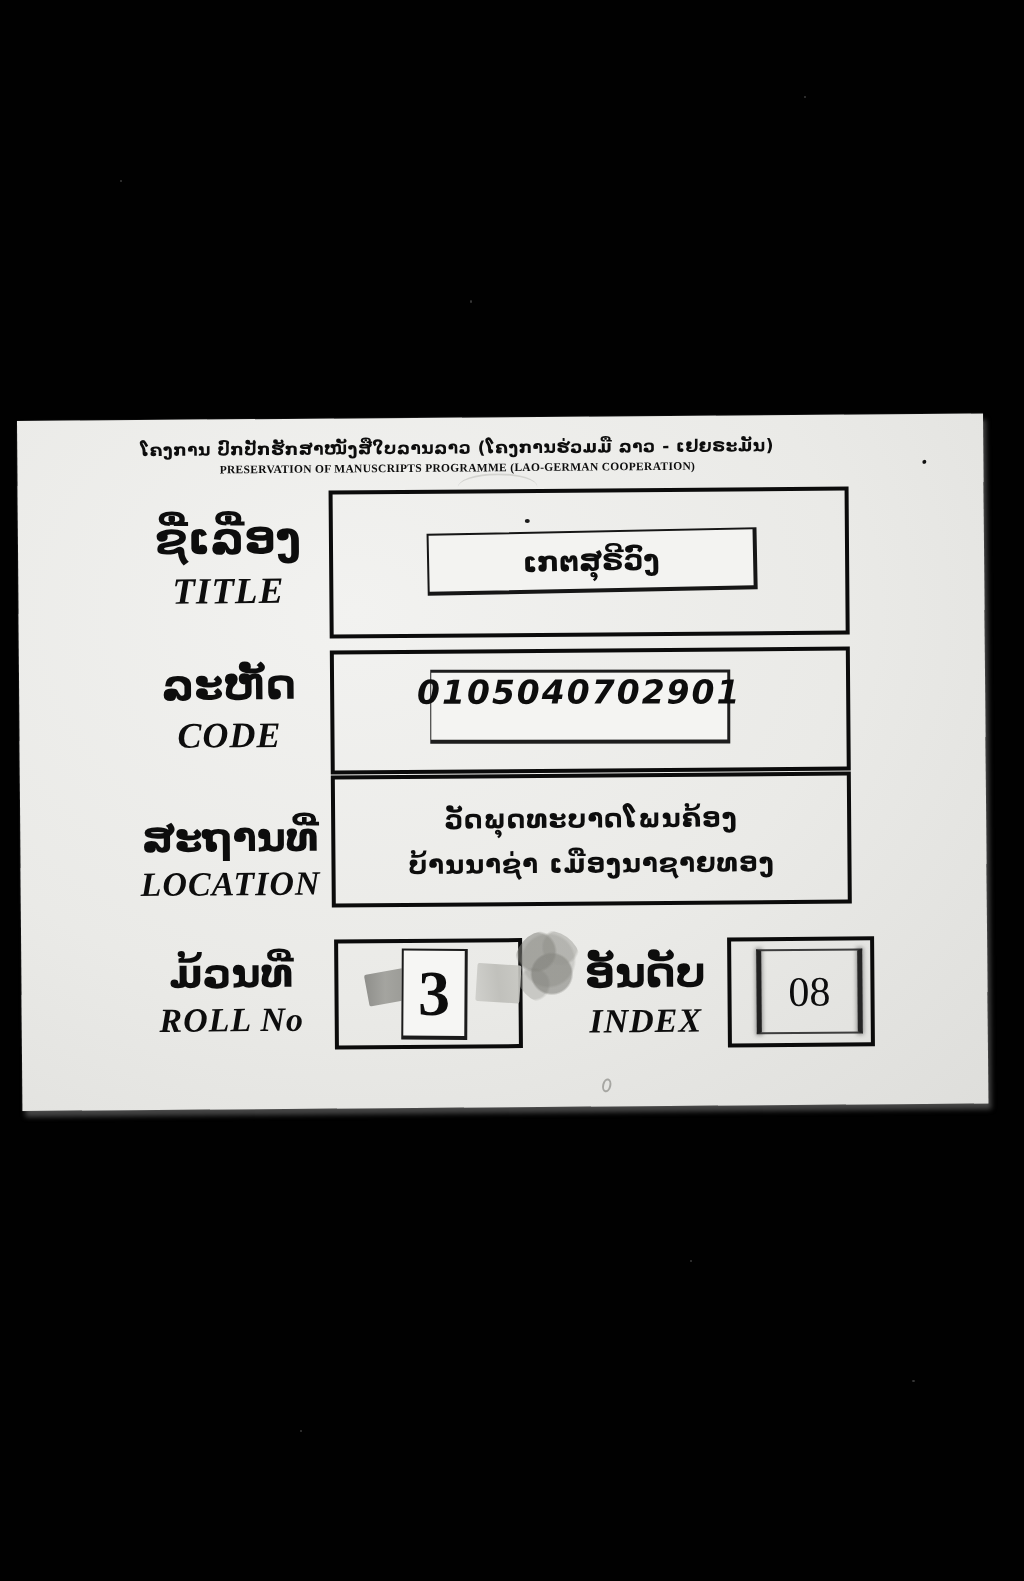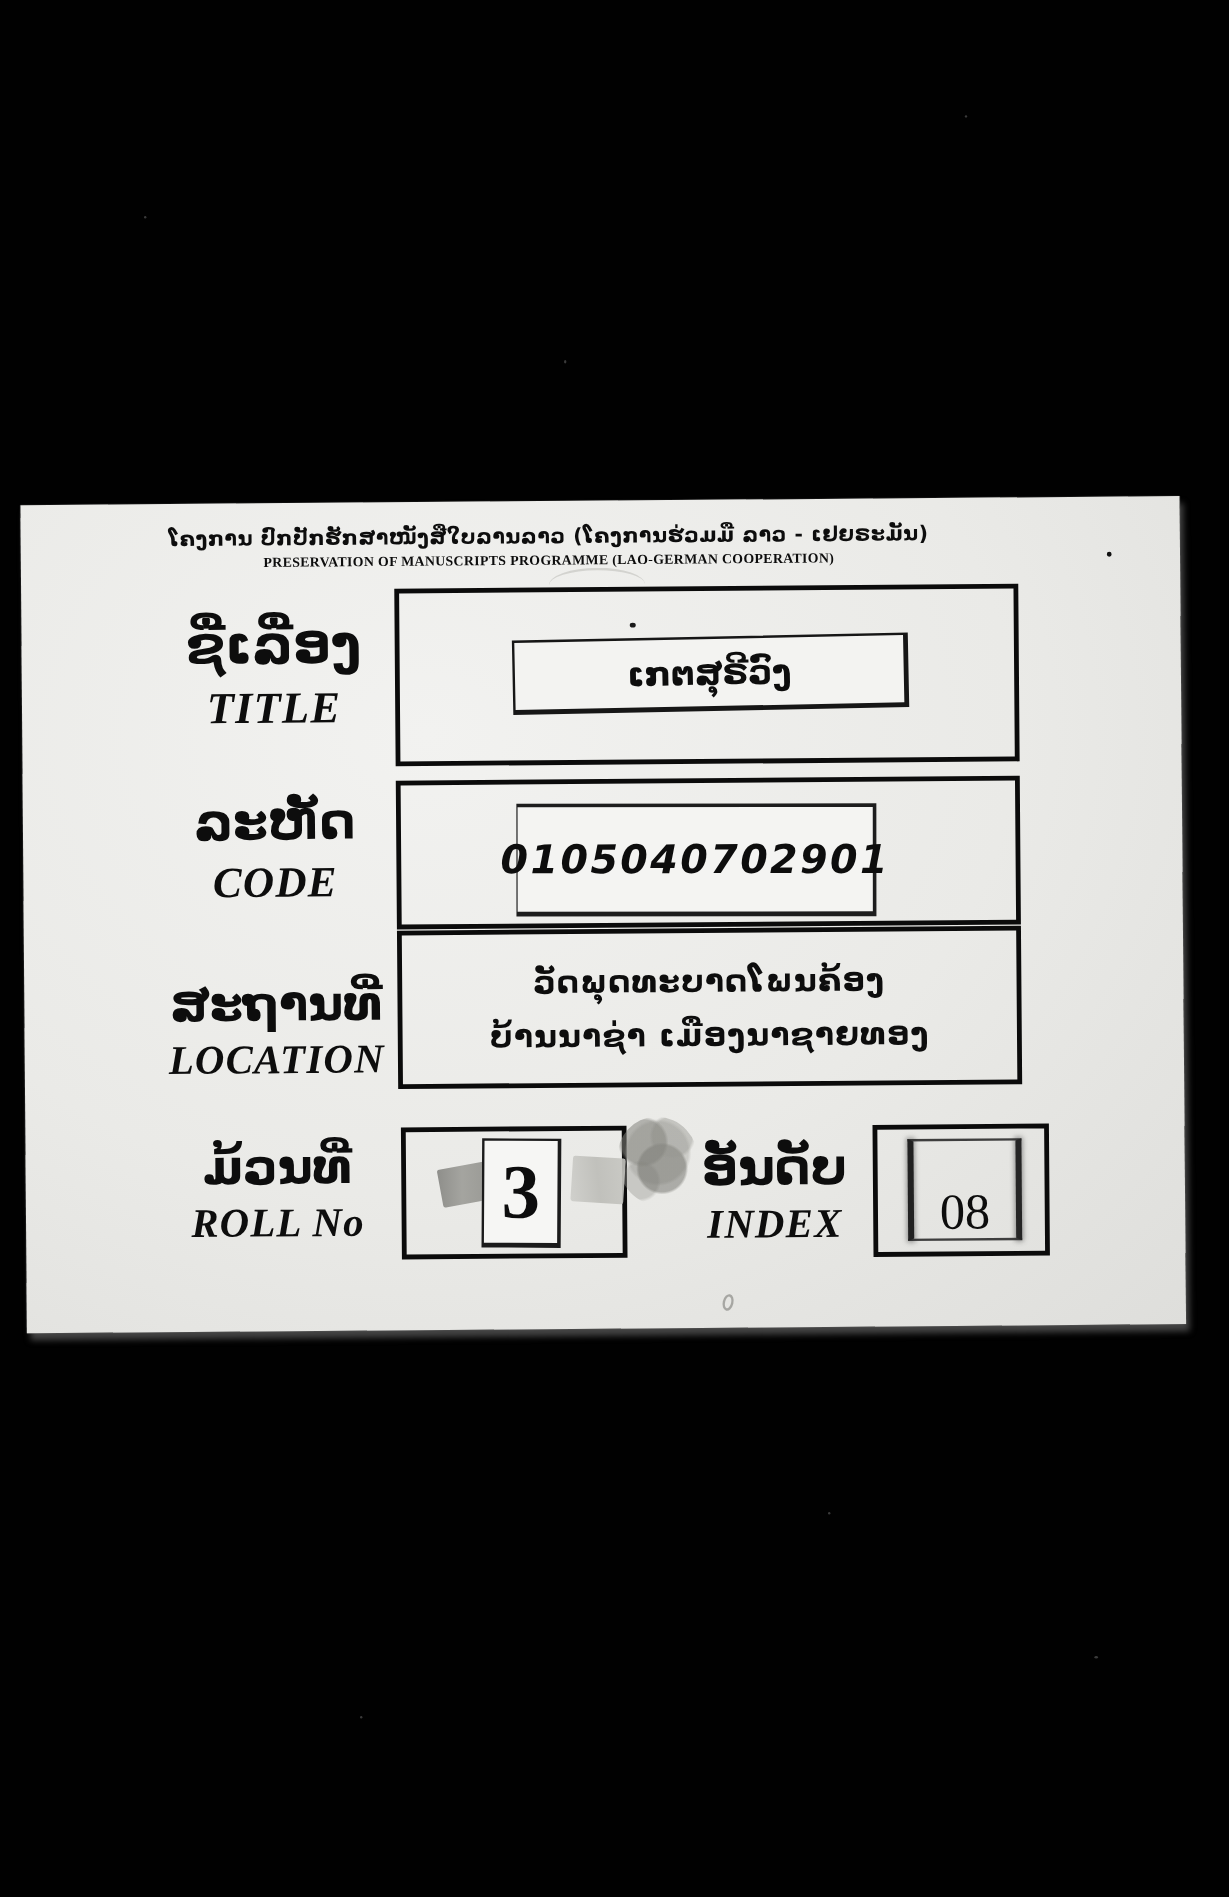--- a/index.html
+++ b/index.html
@@ -47,24 +47,24 @@
   .title-inner {
     position:absolute; left:94px; top:38px; width:330px; height:62px;
     background:#f3f3f1; border:3px solid #161616; border-width:2px 4px 4px 2px;
     transform:rotate(-0.7deg);
     display:flex; align-items:center; justify-content:center;
   }
   .title-inner span { font-size:28px; font-weight:bold; }
   .title-dot { position:absolute; left:192px; top:26px; width:5px; height:4px; background:#1a1a1a; border-radius:50%; }
 
   .code-inner {
-    position:absolute; left:96px; top:17px; width:300px; height:94px;
+    position:absolute; left:96px; top:17px; width:300px; height:74px;
     background:#f4f4f2; border:2px solid #1d1d1d; border-width:3px 3px 4px 1px;
     transform:rotate(0.4deg);
-    display:flex; align-items:center; justify-content:center;
+    display:flex; justify-content:center;
   }
   .code-inner span { font-size:33px; font-weight:bold; font-style:italic; letter-spacing:2px; }
 
   .box-location .loc-lines { width:100%; height:100%; display:flex; flex-direction:column; align-items:center; justify-content:center; gap:15px; padding-top:2px; }
   .loc-line { font-size:26px; font-weight:bold; letter-spacing:1px; }
 
   
   .box-roll { position:absolute; left:313px; top:521px; width:188px; height:110px; border:4px solid #0b0b0b; }
   .tape-left {
     position:absolute; left:28px; top:28px; width:42px; height:32px;
@@ -97,23 +97,23 @@
   }
 
   
   .lb-index { position:absolute; left:553px; top:530px; width:142px; text-align:center; }
   .lb-index .label-lao { font-size:42px; line-height:54px; }
   .lb-index .label-en  { font-size:34px; line-height:42px; }
 
   
   .box-index { position:absolute; left:706px; top:522px; width:147px; height:110px; border:4px solid #0b0b0b; }
   .index-inner {
-    position:absolute; left:25px; top:8px; width:95px; height:85px;
+    position:absolute; left:25px; top:8px; width:106px; height:85px;
     border:2px solid #3e3e3e; border-left:5px solid #202020; border-right:5px solid #262626;
-    display:flex; align-items:flex-end; justify-content:center;
+    display:flex; align-items:center; justify-content:center;
   }
   .index-inner::before, .index-inner::after {
     content:""; position:absolute; top:-3px; bottom:-3px; width:7px;
     background:rgba(35,35,35,0.45); filter:blur(2px);
   }
   .index-inner::before { left:-6px; }
   .index-inner::after  { right:-6px; }
   .index-inner span { font-family:"Liberation Serif",serif; font-size:42px; line-height:1; }
 
   .drip-mark {

